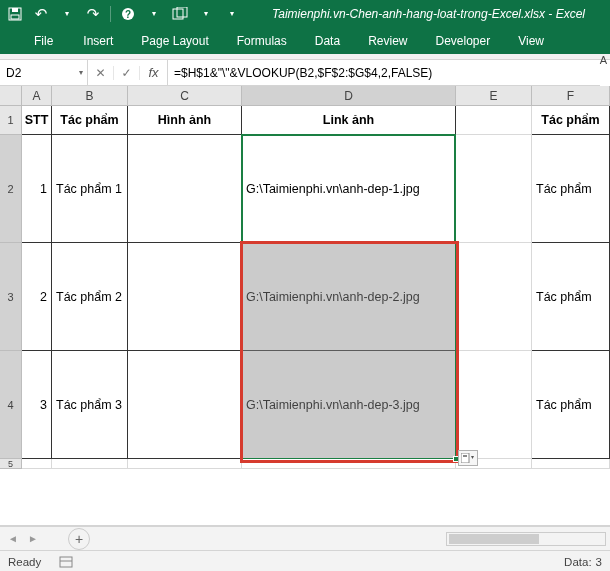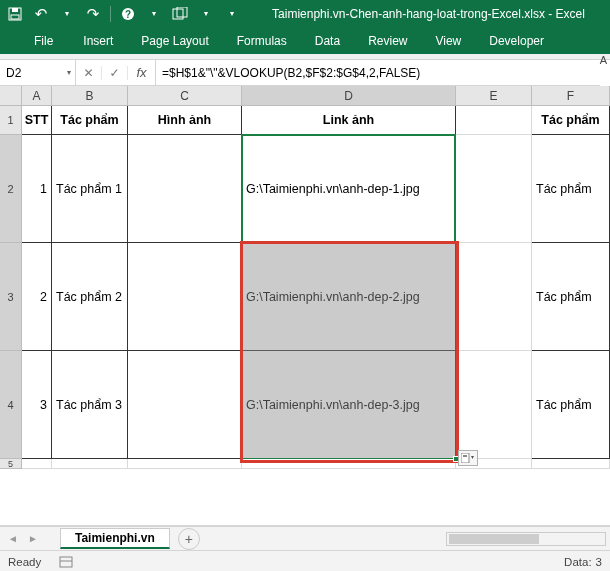--- a/index.html
+++ b/index.html
@@ -3,31 +3,31 @@
 <meta charset="utf-8">
 <style>
 * { box-sizing: border-box; margin: 0; padding: 0; font-family: "Segoe UI", Arial, sans-serif; }
 body { width: 610px; height: 571px; overflow: hidden; background: #fff; position: relative; }
 
 
 .titlebar { background: #0e7245; height: 27px; display: flex; align-items: center; color: #fff; font-size: 12px; }
 .qat { display: flex; align-items: center; gap: 8px; padding: 0 6px; }
 .qat-item { width: 18px; height: 18px; display: flex; align-items: center; justify-content: center; font-size: 13px; color: #fff; }
 .qat-sep { width: 1px; height: 16px; background: rgba(255,255,255,0.3); }
-.title-text { flex: 1; text-align: center; white-space: nowrap; overflow: hidden; }
+.title-text { flex: 1; text-align: center; white-space: nowrap; overflow: hidden; font-style: italic; }
 
 
 .ribbon-tabs { background: #0e7245; height: 27px; display: flex; align-items: stretch; padding-left: 20px; }
 .tab { color: #fff; font-size: 12px; padding: 0 14px; display: flex; align-items: center; cursor: pointer; }
 .tab.file { margin-right: 2px; }
 .ribbon-strip { height: 6px; background: #f1f1f1; border-bottom: 1px solid #d4d4d4; }
 
 
 .fx-row { height: 26px; display: flex; align-items: stretch; border-bottom: 1px solid #d4d4d4; background: #fff; }
-.name-box { width: 76px; border-right: 1px solid #d4d4d4; display: flex; align-items: center; padding: 0 6px; font-size: 12px; position: relative; }
+.name-box { width: 88px; border-right: 1px solid #d4d4d4; display: flex; align-items: center; padding: 0 6px; font-size: 12px; position: relative; }
 .name-box .dd { position: absolute; right: 4px; font-size: 8px; color: #666; }
 .fx-btns { display: flex; align-items: center; }
 .fx-btn { width: 26px; text-align: center; font-size: 12px; color: #777; border-right: 1px solid #e6e6e6; display: flex; align-items: center; justify-content: center; }
 .fx-label { width: 28px; display: flex; align-items: center; justify-content: center; font-style: italic; font-size: 13px; color: #555; border-right: 1px solid #d4d4d4; }
 .formula-input { flex: 1; padding: 0 6px; font-size: 12px; display: flex; align-items: center; }
 
 
 .grid-wrap { position: relative; height: 440px; overflow: hidden; border-bottom: 1px solid #d4d4d4; }
 .col-headers { display: flex; height: 20px; background: #e6e6e6; border-bottom: 1px solid #bdbdbd; }
 .corner { width: 22px; border-right: 1px solid #bdbdbd; background: #e6e6e6; }
@@ -112,22 +112,22 @@
   <div class="title-text">Taimienphi.vn-Chen-anh-hang-loat-trong-Excel.xlsx - Excel</div>
 </div>
 
 <div class="ribbon-tabs">
   <div class="tab file">File</div>
   <div class="tab">Insert</div>
   <div class="tab">Page Layout</div>
   <div class="tab">Formulas</div>
   <div class="tab">Data</div>
   <div class="tab">Review</div>
+  <div class="tab">Developer</div>
   <div class="tab">View</div>
-  <div class="tab">Developer</div>
 </div>
 <div class="ribbon-strip">
   <span style="float:right;font-size:11px;color:#444;padding-right:3px">A</span>
 </div>
 
 <div class="fx-row">
   <div class="name-box">
     <span>D2</span>
     <span class="dd">▾</span>
   </div>
@@ -217,21 +217,20 @@
         <path d="M10 3 L13 3 L11.5 6 Z" fill="#555"></path>
       </svg>
   </div>
 </div>
 
 <div class="sheet-bar">
   <div class="sheet-nav">
     <span>◄</span>
     <span>►</span>
   </div>
-  <div class="sheet-tab">Taimienphi.vn</div>
   <div class="sheet-add">+</div>
   <div class="sheet-scroll"></div>
   <div class="hscroll">
       <div class="thumb"></div>
     </div>
 </div>
 
 <div class="status-bar">
   <span>Ready</span>
   <span>

